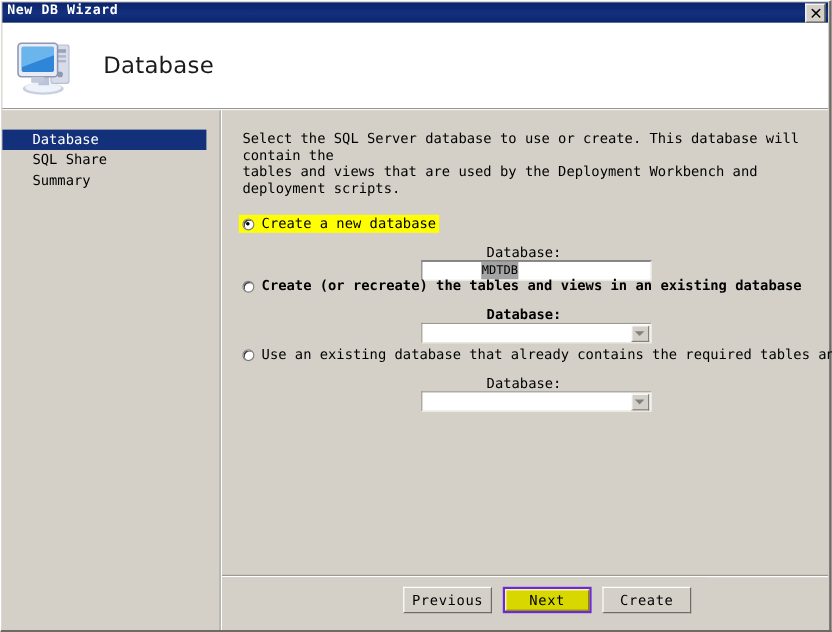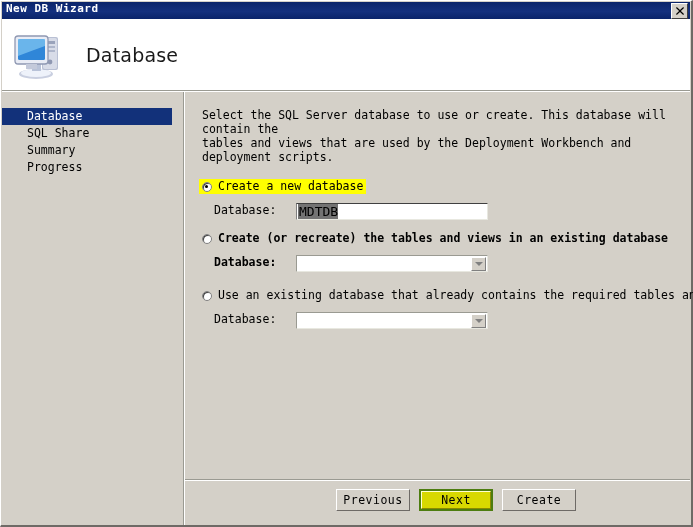--- a/index.html
+++ b/index.html
@@ -225,23 +225,24 @@
     font-family: "DejaVu Sans Mono", monospace;
     font-size: 11.5px;
     color: #000000;
     white-space: nowrap;
     padding: 1px 3px 1px 4px;
     line-height: 13px;
   }
 
   .field-row {
     display: flex;
-    align-items: flex-start;
+    align-items: center;
     margin-top: 9px;
     padding-left: 15px;
+    flex-direction: column;
   }
   .field-label {
     font-family: "DejaVu Sans Mono", monospace;
     font-size: 11.5px;
     color: #000000;
     width: 82px;
     flex: 0 0 auto;
   }
   .textbox {
     width: 192px;
@@ -252,26 +253,27 @@
     border-left: 1px solid #808080;
     border-right: 1px solid #e8e8e0;
     border-bottom: 1px solid #e8e8e0;
     display: flex;
     align-items: center;
     padding: 0 1px;
     overflow: hidden;
   }
   .textbox-value {
     font-family: "DejaVu Sans Mono", monospace;
-    font-size: 13px;
-    color: #000000;
-    background: #737373;
+    font-size: 10px;
+    color: #000000;
+    background: #a3a3a3;
     line-height: 13px;
     padding: 1px 0 1px 1px;
     white-space: nowrap;
+    margin-left: 48px;
   }
   .combobox {
     width: 192px;
     height: 17px;
     background: #ffffff;
     box-sizing: border-box;
     border-top: 1px solid #9a9a92;
     border-left: 1px solid #9a9a92;
     border-right: 1px solid #e8e8e0;
     border-bottom: 1px solid #e8e8e0;
@@ -346,21 +348,21 @@
     align-items: center;
     justify-content: center;
     font-family: "DejaVu Sans Mono", monospace;
     font-size: 11.5px;
     color: #000000;
     letter-spacing: 0.5px;
     cursor: default;
   }
   .btn.default {
     background: #14b8a6;
-    border: 2px solid #4d7c0f;
+    border: 2px solid #6d28d9;
   }
   .btn.default .btn-inner {
     background: #d8d800;
     width: 100%;
     height: 100%;
     display: flex;
     align-items: center;
     justify-content: center;
     border-top: 1px solid #ffffd0;
     border-left: 1px solid #ffffd0;
@@ -403,21 +405,20 @@
     <span id="header-title">Database</span>
   </div>
   <div id="header-rule"></div>
   <div id="header-rule2"></div>
 
   <div id="sidebar">
     <div id="nav-list">
       <div class="nav-item selected">Database</div>
       <div class="nav-item">SQL Share</div>
       <div class="nav-item">Summary</div>
-      <div class="nav-item">Progress</div>
     </div>
   </div>
   <div id="divider-dark"></div>
   <div id="divider-light"></div>
 
   <div id="content">
 
     <div id="intro">
       <div>Select the SQL Server database to use or create.  This database will contain the</div>
       <div>tables and views that are used by the Deployment Workbench and deployment scripts.</div>

